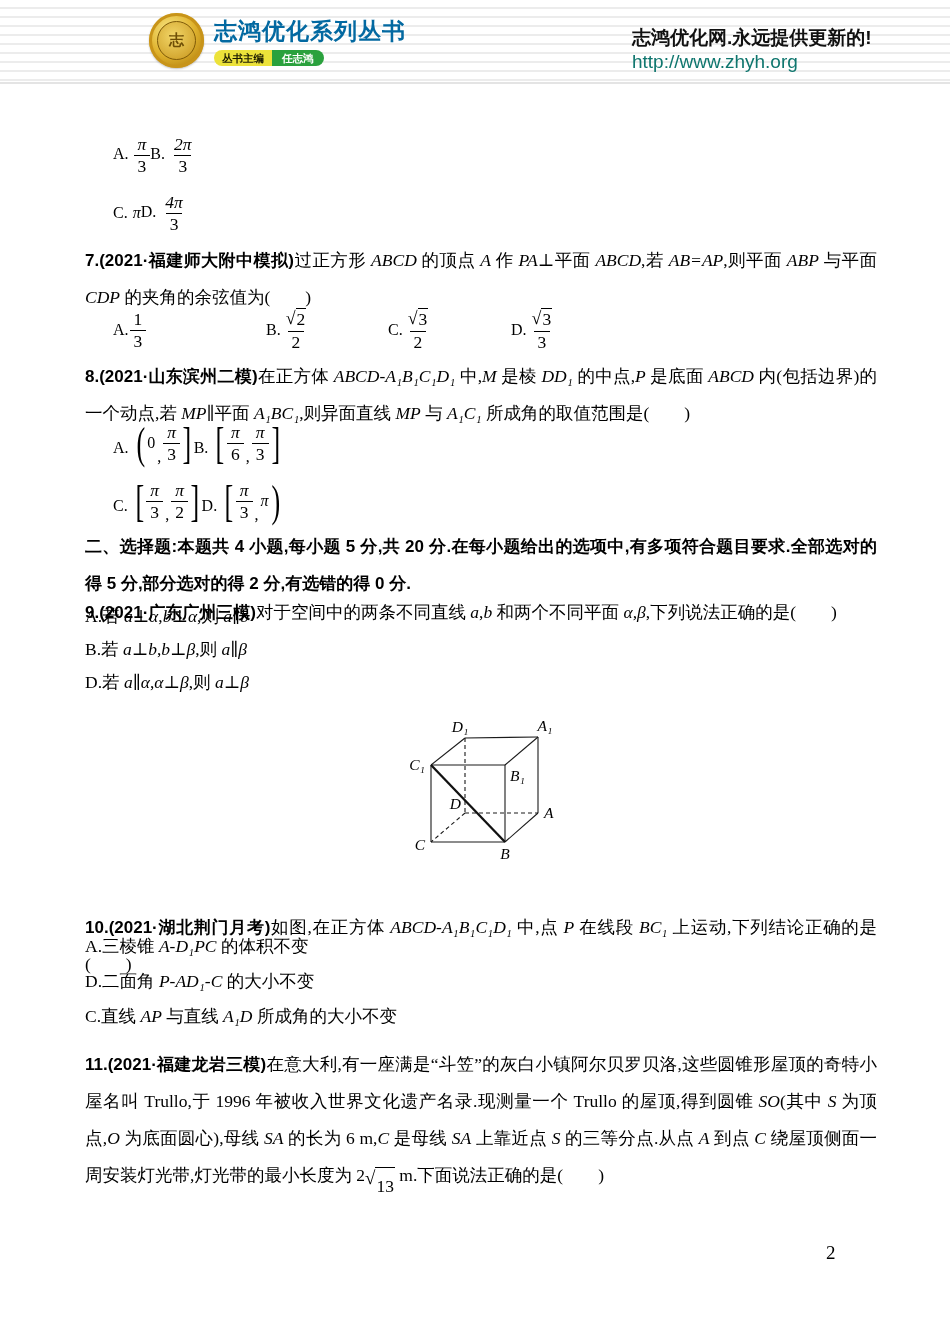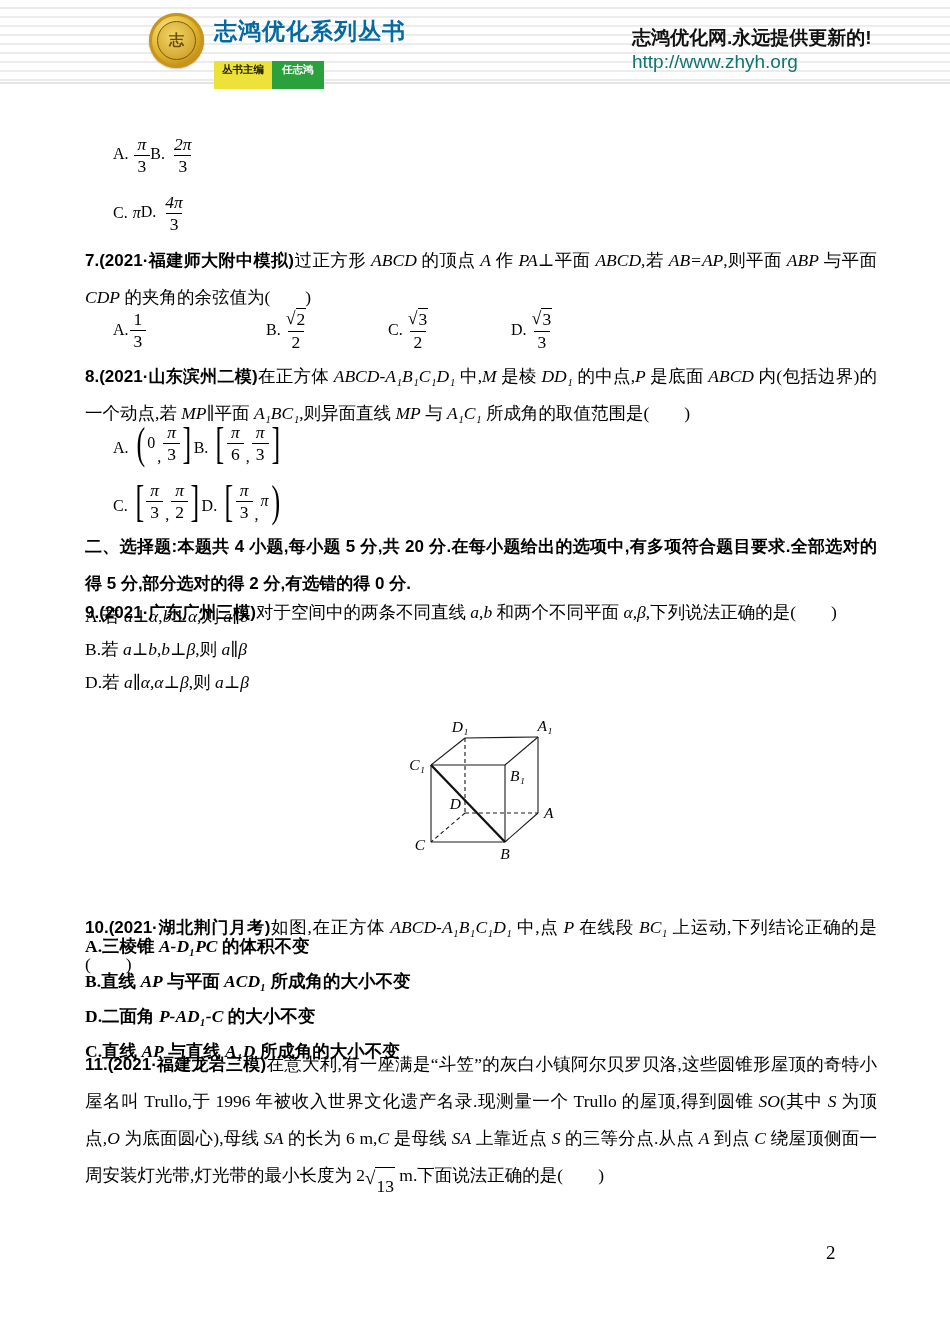--- a/index.html
+++ b/index.html
@@ -29,23 +29,23 @@
   .medal-mark {
     position:absolute; inset:0; display:flex; align-items:center; justify-content:center;
     color:#6e4e06; font-size:15px; font-weight:700;
   }
   .logo-text { position:absolute; left:214px; top:18px; }
   .series-title {
     font-family:"Liberation Sans","DejaVu Sans",sans-serif;
     font-size:23px; font-weight:700; letter-spacing:1px; color:#0369a1; line-height:26px;
   }
   .badge {
-    display:inline-flex; margin-top:17px; height:28px; line-height:16px;
+    display:inline-flex; margin-top:6px; height:16px; line-height:16px;
     font-family:"Liberation Sans","DejaVu Sans",sans-serif;
-    font-size:10.5px; font-weight:700; border-radius:0; overflow:hidden;
+    font-size:10.5px; font-weight:700; border-radius:8px; overflow:hidden;
   }
   .badge-left { background:#ece23a; color:#1a1a00; padding:0 8px; }
   .badge-right { background:#2aa13d; color:#ffffff; padding:0 10px; }
   .site-info { position:absolute; left:632px; top:26px; }
   .slogan {
     font-family:"Liberation Sans","DejaVu Sans",sans-serif;
     font-size:19px; font-weight:700; color:#111; line-height:24px;
   }
   .url { font-family:"Liberation Sans","DejaVu Sans",sans-serif; font-size:19px; color:#0f766e; line-height:24px; }
 
@@ -84,21 +84,21 @@
   .q7stem   { top:242px; }
   .q7opts   { top:302px; height:56px; }
   .q8stem   { top:358px; }
   .q8opts   { top:414px; }
   .sec2     { top:528px; }
   .q9stem   { top:594px; }
   .q9opts   { top:600px; }
   .q9opts .opt-line { line-height:33px; }
   .figcube  { position:absolute; left:398px; top:718px; }
   .q10stem  { top:870px;margin-top:39px; }
-  .q10opts  { top:929px;font-weight:bold; }
+  .q10opts  { top:929px; }
   .q10opts .opt-line { line-height:35px; }
   .q11stem  { top:1046px; }
 
   .page-number { position:absolute; left:826px; top:1242px; font-size:19px; }
 
   svg text { font-family:"Liberation Serif","DejaVu Serif",serif; font-style:italic; font-size:15.5px; }
 </style>
 </head>
 <body>
 
@@ -299,21 +299,20 @@
       <text x="63" y="91" text-anchor="end">D</text>
       <text x="146" y="100" text-anchor="start">A</text>
       <text x="27" y="132" text-anchor="end">C</text>
       <text x="107" y="141" text-anchor="middle">B</text>
     </svg>
   </div>
 
   <div class="blk q10stem para"><span class="bd">10.(2021·湖北荆门月考)</span><span>如图,在正方体 </span><span class="it">ABCD-A₁B₁C₁D₁</span><span> 中,点 </span><span class="it">P</span><span> 在线段 </span><span class="it">BC₁</span><span> 上运动,下列结论正确的是(　　)</span></div>
   <div class="blk q10opts">
     <div class="opt-line"><span>A.三棱锥 </span><span class="it">A-D₁PC</span><span> 的体积不变</span></div>
-    <div class="opt-line"><span>B.直线 </span><span class="it">AP</span><span> 与平面 </span><span class="it">ACD₁</span><span> 所成角的大小不变</span></div>
     <div class="opt-line"><span>D.二面角 </span><span class="it">P-AD₁-C</span><span> 的大小不变</span></div>
     <div class="opt-line"><span>C.直线 </span><span class="it">AP</span><span> 与直线 </span><span class="it">A₁D</span><span> 所成角的大小不变</span></div>
   </div>
 
   <div class="blk q11stem para"><span class="bd">11.(2021·福建龙岩三模)</span><span>在意大利,有一座满是“斗笠”的灰白小镇阿尔贝罗贝洛,这些圆锥形屋顶的奇特小屋名叫 Trullo,于 1996 年被收入世界文化遗产名录.现测量一个 Trullo 的屋顶,得到圆锥 </span><span class="it">SO</span><span>(其中 </span><span class="it">S</span><span> 为顶点,</span><span class="it">O</span><span> 为底面圆心),母线 </span><span class="it">SA</span><span> 的长为 6 m,</span><span class="it">C</span><span> 是母线 </span><span class="it">SA</span><span> 上靠近点 </span><span class="it">S</span><span> 的三等分点.从点 </span><span class="it">A</span><span> 到点 </span><span class="it">C</span><span> 绕屋顶侧面一周安装灯光带,灯光带的最小长度为 2</span><span class="sqrt">
         <span class="sqrt-sign">√</span>
         <span class="rad">13</span>
       </span><span> m.下面说法正确的是(　　)</span></div>
 
   <div class="page-number">2</div>

